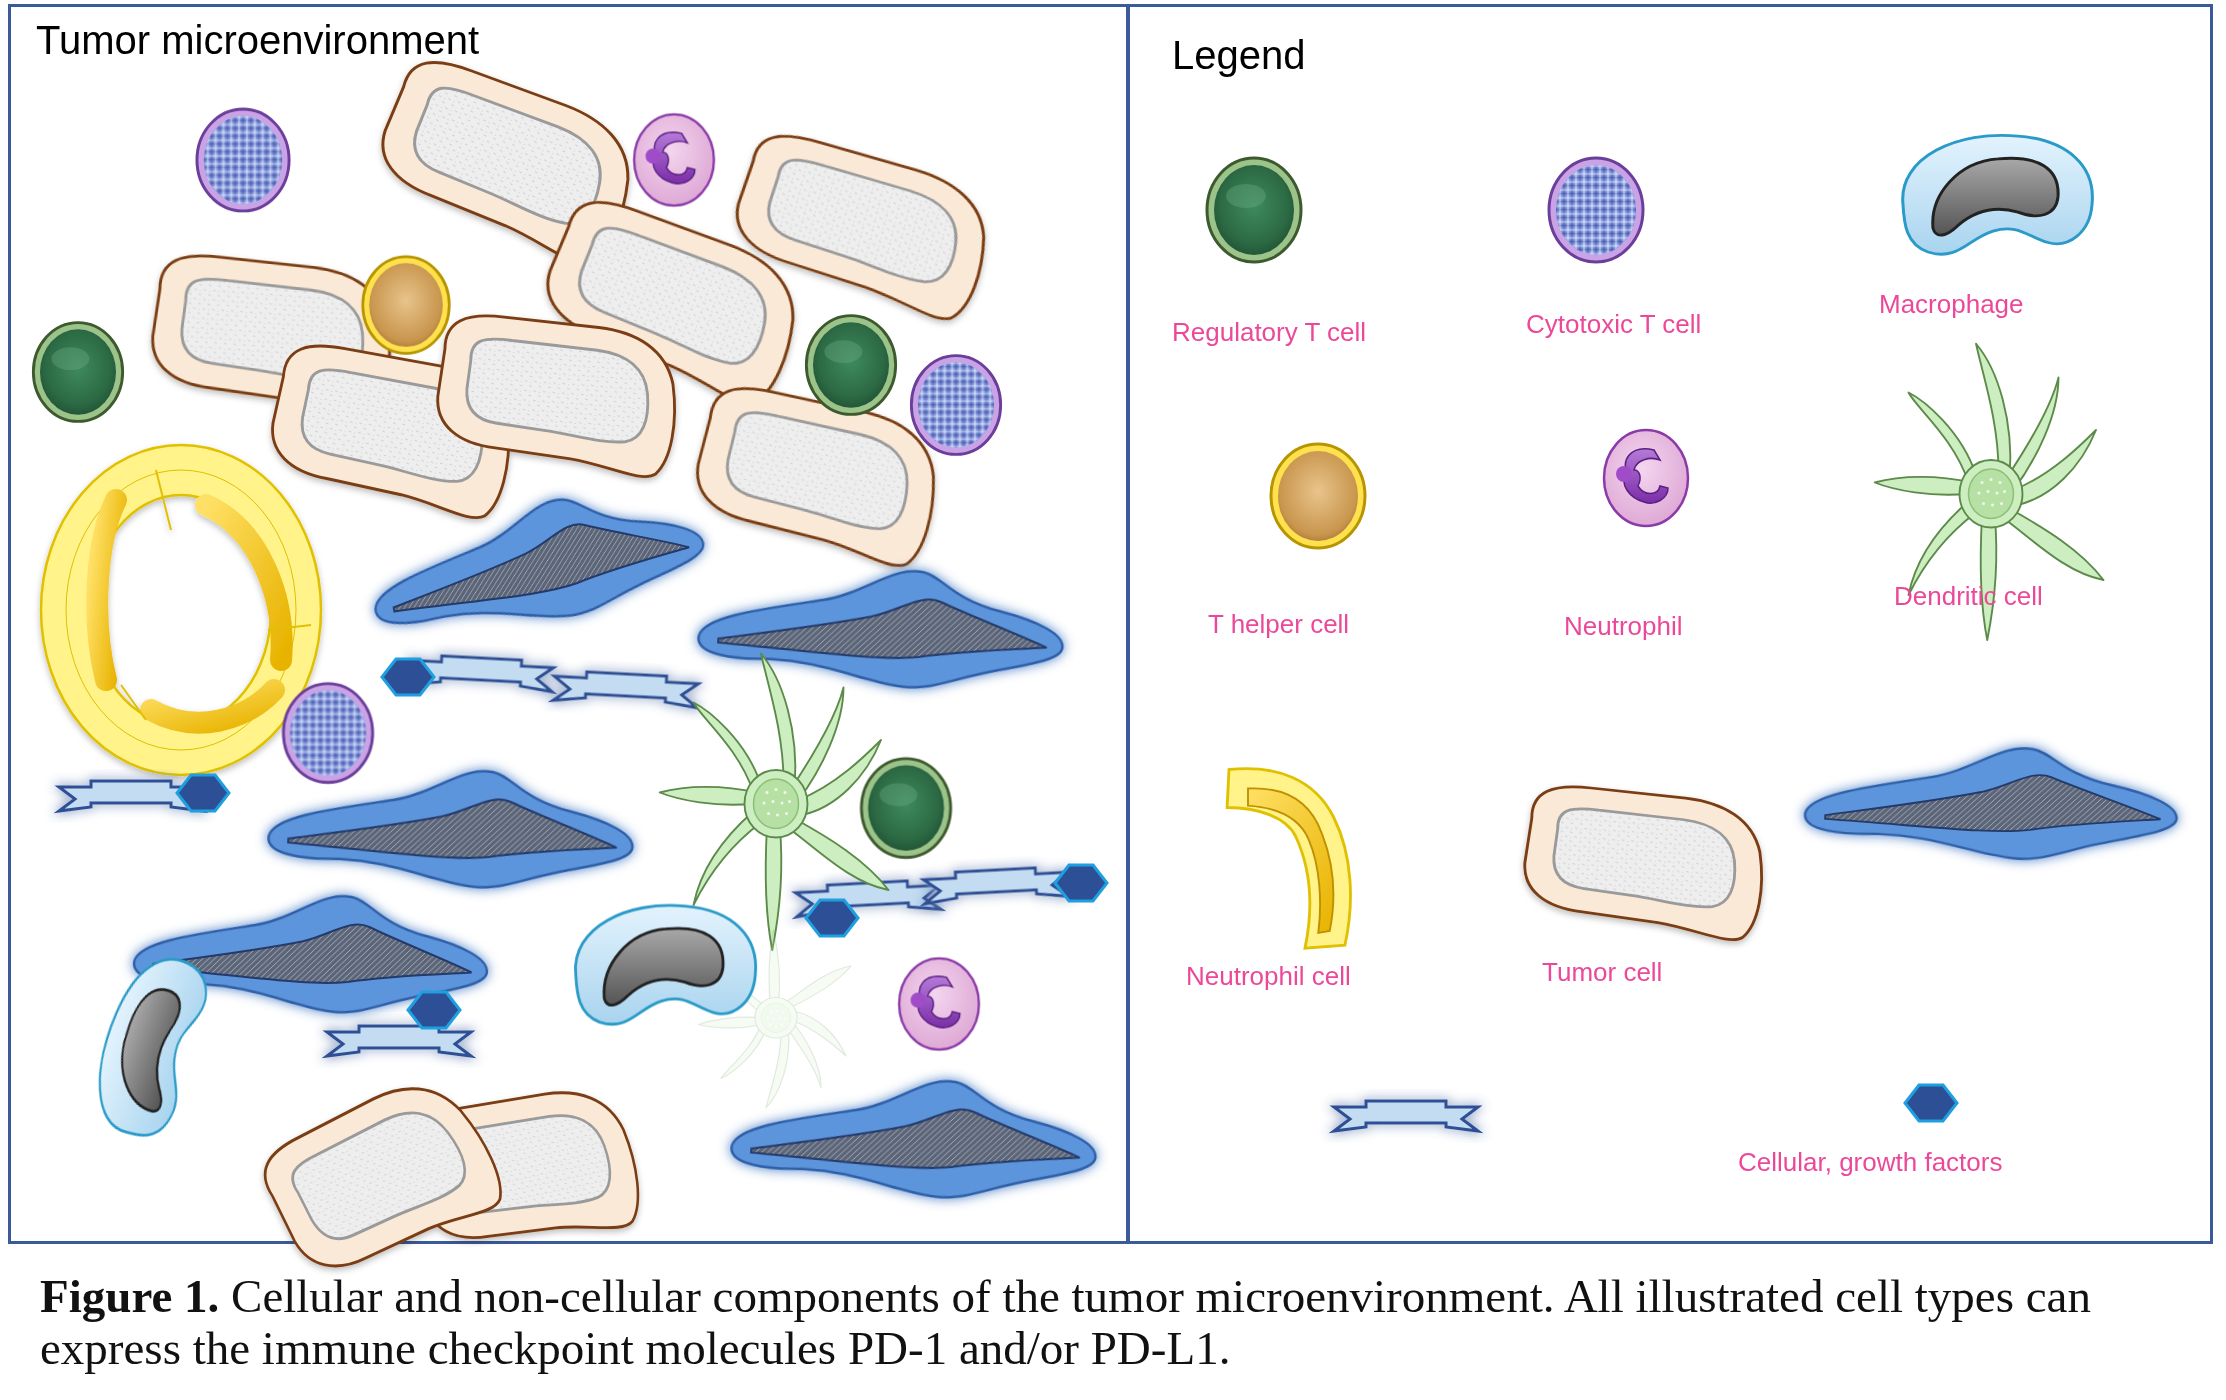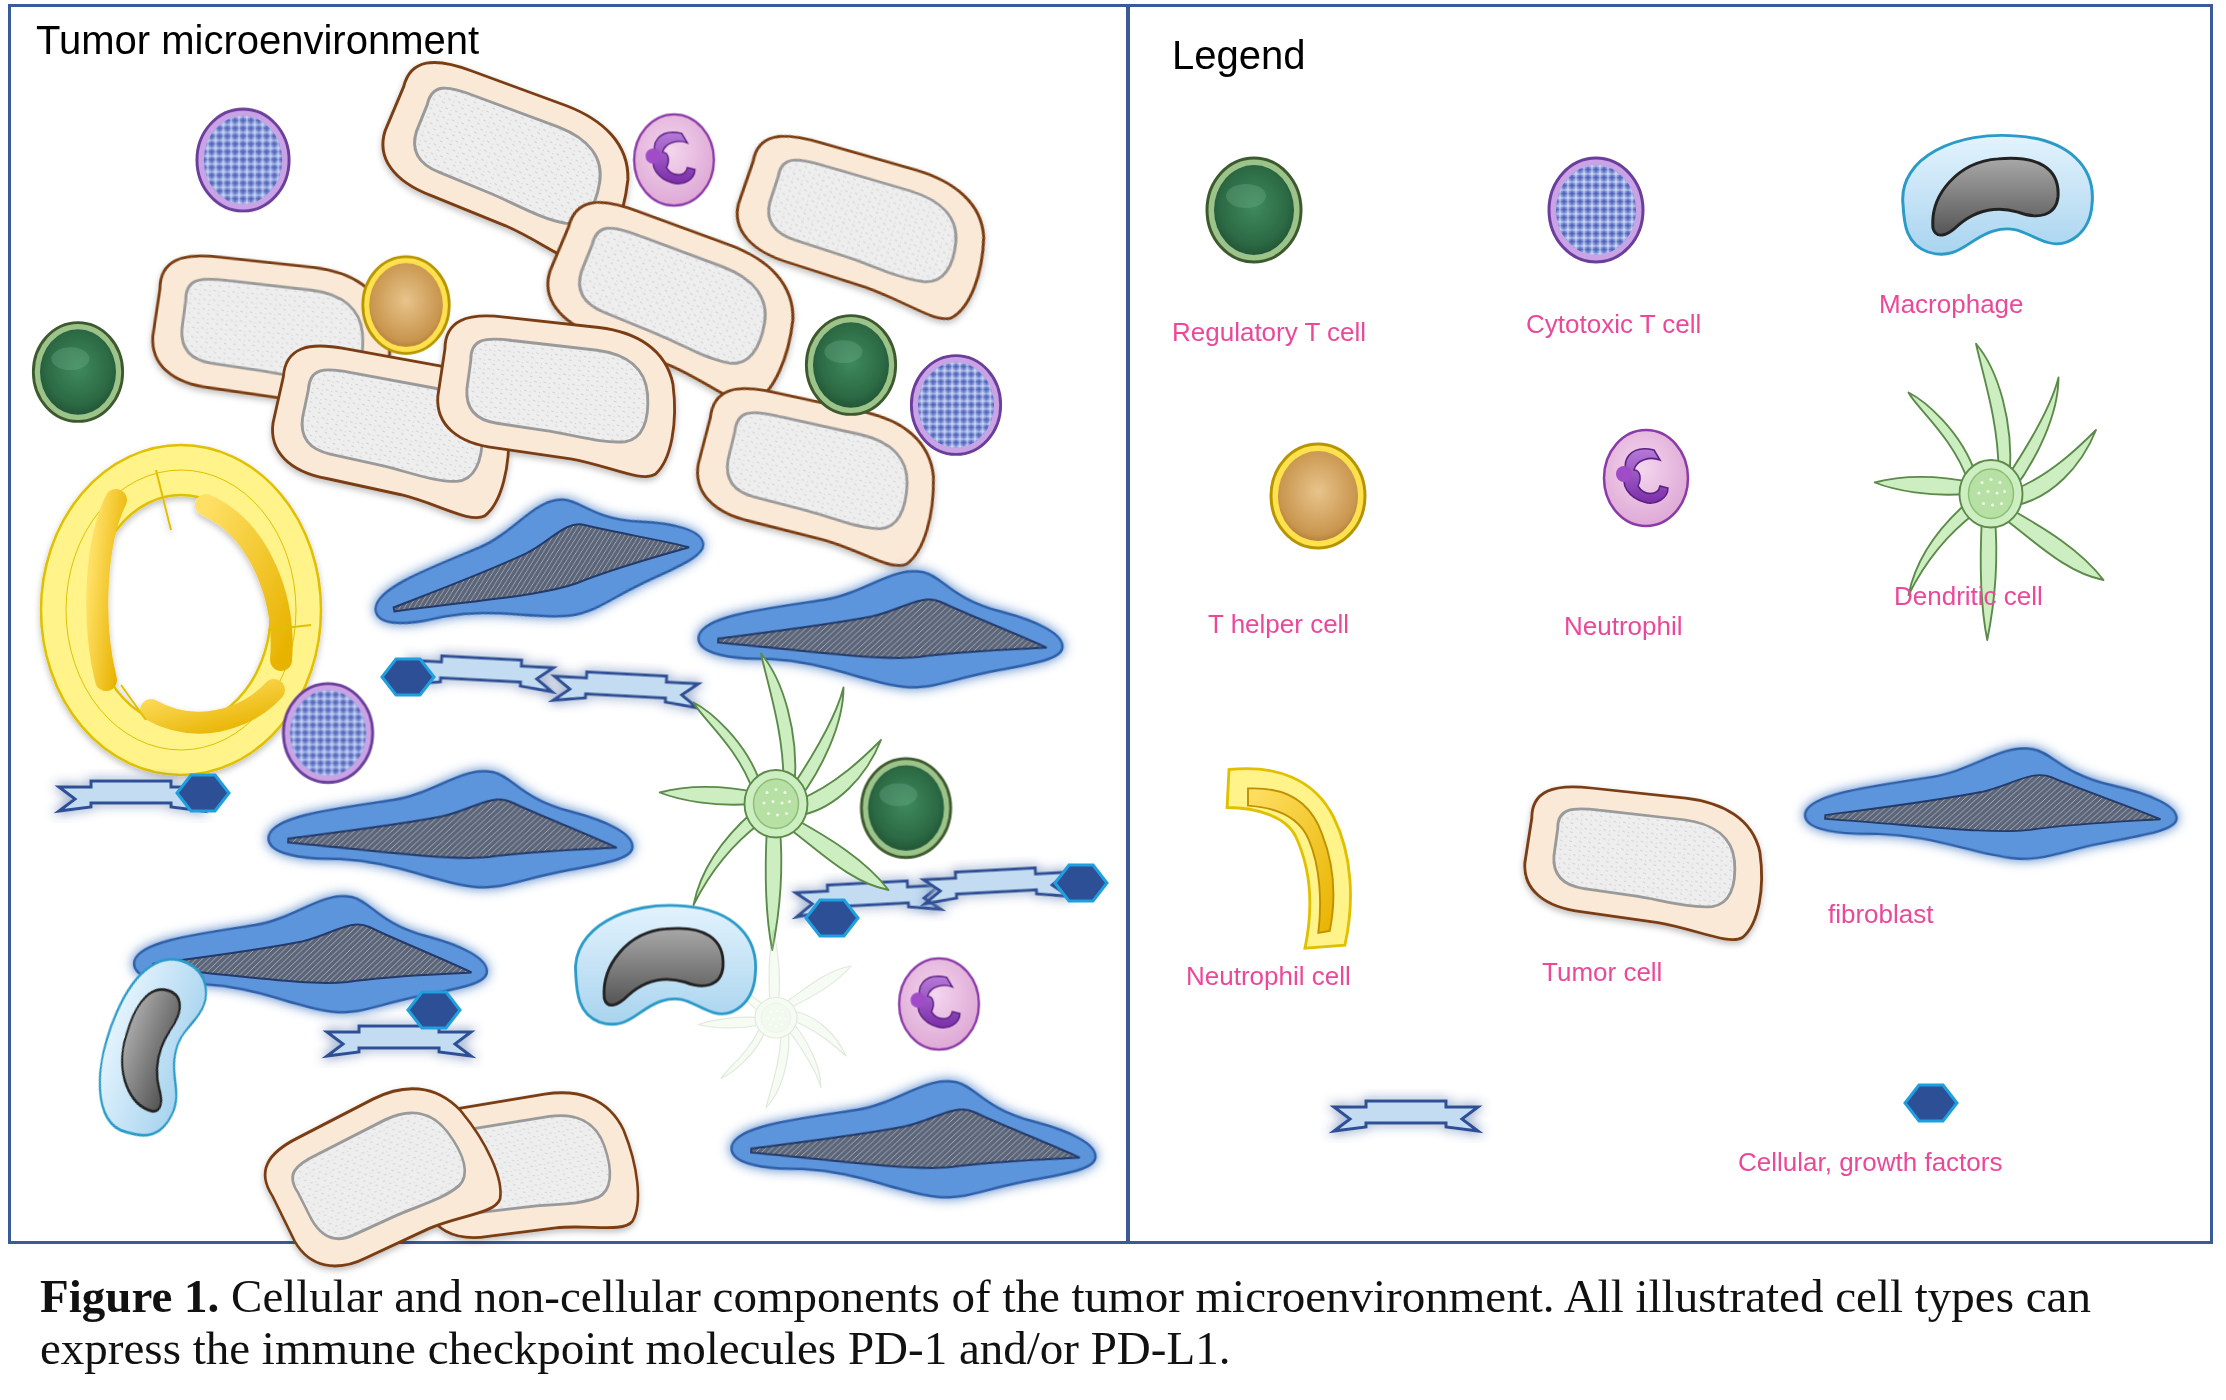--- a/index.html
+++ b/index.html
@@ -244,20 +244,19 @@
   <div class="legend-label" style="left:1520px; top:310px;">Cytotoxic T cell</div>
   <div class="legend-label" style="left:1873px; top:290px;">Macrophage</div>
 
   <div class="legend-label" style="left:1202px; top:610px;">T helper cell</div>
   <div class="legend-label" style="left:1558px; top:612px;">Neutrophil</div>
   <div class="legend-label" style="left:1888px; top:582px;">Dendritic cell</div>
 
   <div class="legend-label" style="left:1180px; top:962px;">Neutrophil cell</div>
   <div class="legend-label" style="left:1536px; top:958px;">Tumor cell</div>
   <div class="legend-label" style="left:1822px; top:900px;">
-    <div>fibroblast</div>
   </div>
 
   <div class="legend-label" style="left:1732px; top:1148px;">Cellular, growth factors</div>
 
   <div id="caption"><b>Figure 1.</b><span> Cellular and non-cellular components of the tumor microenvironment. All illustrated cell types can express the immune checkpoint molecules PD-1 and/or PD-L1.</span></div>
 
 </div>
 
 </body></html>

